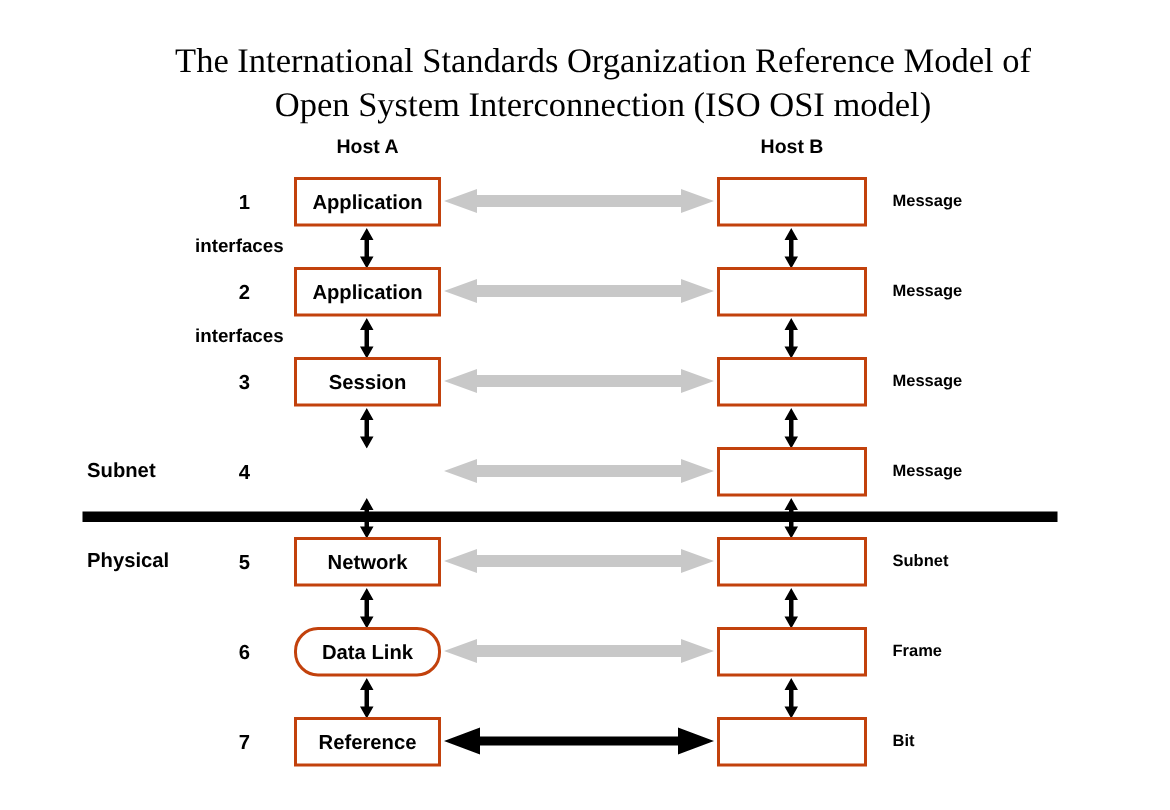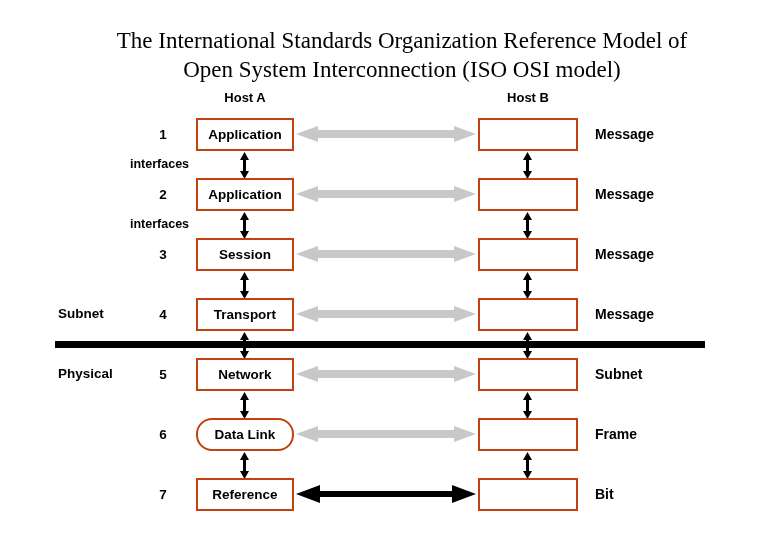--- a/index.html
+++ b/index.html
@@ -73,21 +73,21 @@
     font-weight: bold;
     color: #000000;
   }
 
   
   .pdu-label {
     position: absolute;
     left: 595px;
     height: 33px;
     line-height: 33px;
-    font-size: 14px;
+    font-size: 11px;
     font-weight: bold;
     color: #000000;
     white-space: nowrap;
   }
 
   
   .side-label {
     position: absolute;
     left: 58px;
     height: 33px;
@@ -213,21 +213,20 @@
       <polygon points="5.5,0 10,8 7,8 7,19 10,19 5.5,27 1,19 4,19 4,8 1,8" fill="#000000"></polygon>
     </svg>
   </div>
   <div class="vert-arrow vert-right" style="top:272px;">
     <svg width="11" height="27" viewBox="0 0 11 27">
       <polygon points="5.5,0 10,8 7,8 7,19 10,19 5.5,27 1,19 4,19 4,8 1,8" fill="#000000"></polygon>
     </svg>
   </div>
 
   <div class="layer-num" style="top:298px;">4</div>
-  <div class="layer-box box-left" style="top:298px;">Transport</div>
   <div class="layer-box box-right" style="top:298px;"></div>
   <div class="pdu-label" style="top:298px;">Message</div>
   <div class="peer-arrow" style="top:303px;">
     <svg width="180" height="22" viewBox="0 0 180 22">
       <polygon points="0,11 22,3 22,7 158,7 158,3 180,11 158,19 158,15 22,15 22,19" fill="#c8c8c8"></polygon>
     </svg>
   </div>
 
   <div class="vert-arrow vert-left" style="top:332px;">
     <svg width="11" height="27" viewBox="0 0 11 27">

